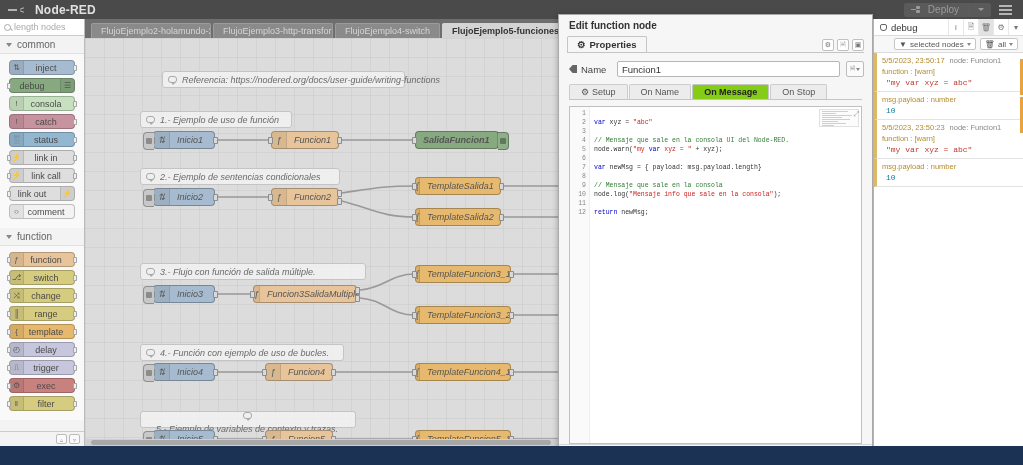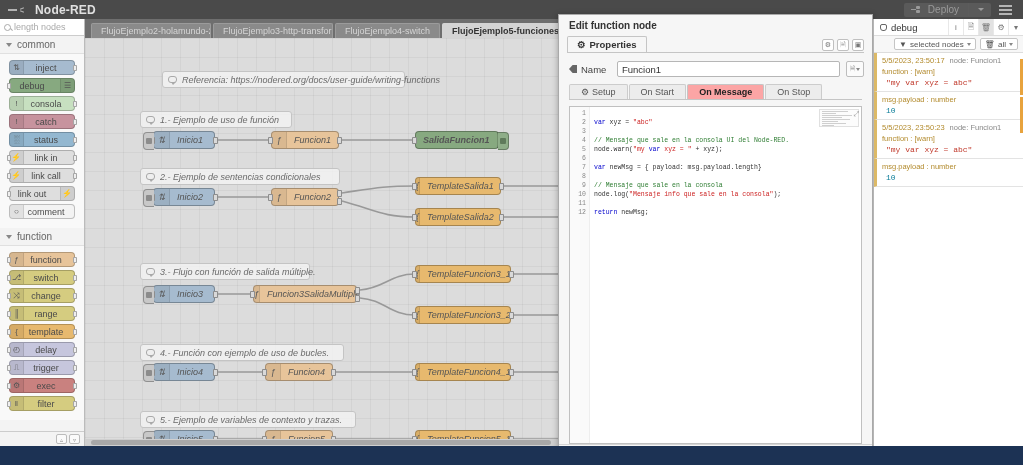--- a/index.html
+++ b/index.html
@@ -212,21 +212,21 @@
           clip-path: polygon(0 50%, 45% 0, 100% 0, 100% 100%, 45% 100%);}
   .txtin { flex:1; height:16px; border:1px solid #b6b6b6; background:#fff;
            font-size:9.5px; color:#333; padding:0 4px; display:flex;align-items:center;border-radius:2px;}
   .mini-drop{ width:18px;height:16px;border:1px solid #bdbdbd;background:#fbfbfb;border-radius:2px;
               display:flex;align-items:center;justify-content:center;gap:1px;font-size:7px;color:#777;}
 
   .subtabs { display:flex; margin:7px 10px 0 10px; border-bottom:1px solid #c5c5c5; }
   .stab { height:15px; padding:0 11px; font-size:9px; color:#555;
           border:1px solid #ccc; border-bottom:none; background:#ececec;
           display:flex;align-items:center;gap:3px; border-radius:2px 2px 0 0; margin-right:1px;}
-  .stab.active{ background:#fca5a5; color:#222; font-weight:bold; border-color:#c5c5c5; }
+  .stab.active{ background:#84cc16; color:#222; font-weight:bold; border-color:#c5c5c5; }
 
   .code-area {
     margin:6px 10px 0 10px; flex:1; background:#fff; border:1px solid #c0c0c0;
     position:relative; overflow:hidden; display:flex;
     font-family: "Liberation Mono", monospace;
   }
   .gutter { width:20px; background:#fafafa; border-right:1px solid #eee; padding-top:2px; }
   .gutter div { height:9px; line-height:9px; font-size:6.5px; color:#888; text-align:right; padding-right:3px; }
   .code-body{ flex:1; padding:2px 0 0 4px; }
   .code-body div { height:9px; line-height:9px; font-size:6.5px; color:#333; white-space:pre; }
@@ -465,29 +465,29 @@
         <span>Referencia: https://nodered.org/docs/user-guide/writing-functions</span>
       </div>
       <div class="comment" style="left: 55px; top: 73px; width: 152px;">
         <span class="bubble"></span>
         <span>1.- Ejemplo de uso de función</span>
       </div>
       <div class="comment" style="left: 55px; top: 130px; width: 200px;">
         <span class="bubble"></span>
         <span>2.- Ejemplo de sentencias condicionales</span>
       </div>
-      <div class="comment" style="left: 55px; top: 225px; width: 170px;">
+      <div class="comment" style="left: 55px; top: 225px; width: 226px;">
         <span class="bubble"></span>
         <span>3.- Flujo con función de salida múltiple.</span>
       </div>
       <div class="comment" style="left: 55px; top: 306px; width: 204px;">
         <span class="bubble"></span>
         <span>4.- Función con ejemplo de uso de bucles.</span>
       </div>
-      <div class="comment" style="left: 55px; top: 373px; width: 216px;">
+      <div class="comment" style="left: 55px; top: 373px; width: 216px; flex-direction: column;">
         <span class="bubble"></span>
         <span>5.- Ejemplo de variables de contexto y trazas.</span>
       </div>
     </div>
   <div id="canvas-nodes">
       <div class="cnode" style="left: 68px; top: 93px; width: 62px; background: rgb(166, 187, 207);">
         <span class="ibox">⇅</span>
         <span class="txt">Inicio1</span>
         <span class="cport in"></span>
         <span class="cport out"></span>
@@ -647,21 +647,21 @@
       <span class="caret-sm"></span>
     </div>
   </div>
 
   <div class="subtabs" id="code-subtabs">
       <div class="stab">
         <span>⚙</span>
         <span>Setup</span>
       </div>
       <div class="stab">
-        <span>On Start</span>
+        <span>On Name</span>
       </div>
       <div class="stab active">
         <span>On Message</span>
       </div>
       <div class="stab">
         <span>On Stop</span>
       </div>
     </div>
 
   <div class="code-area">

